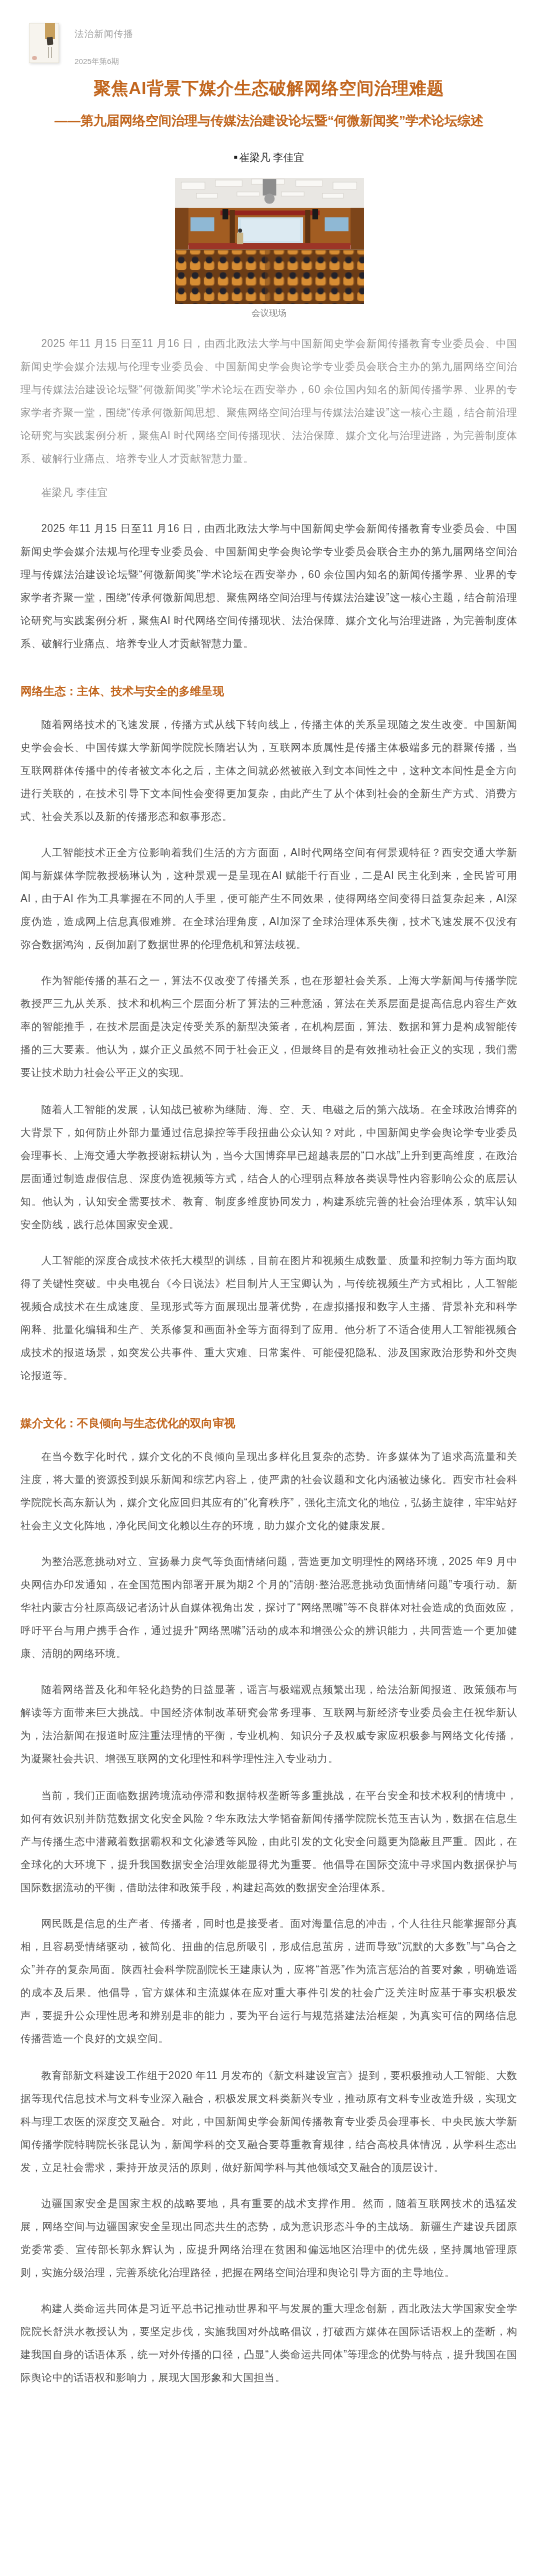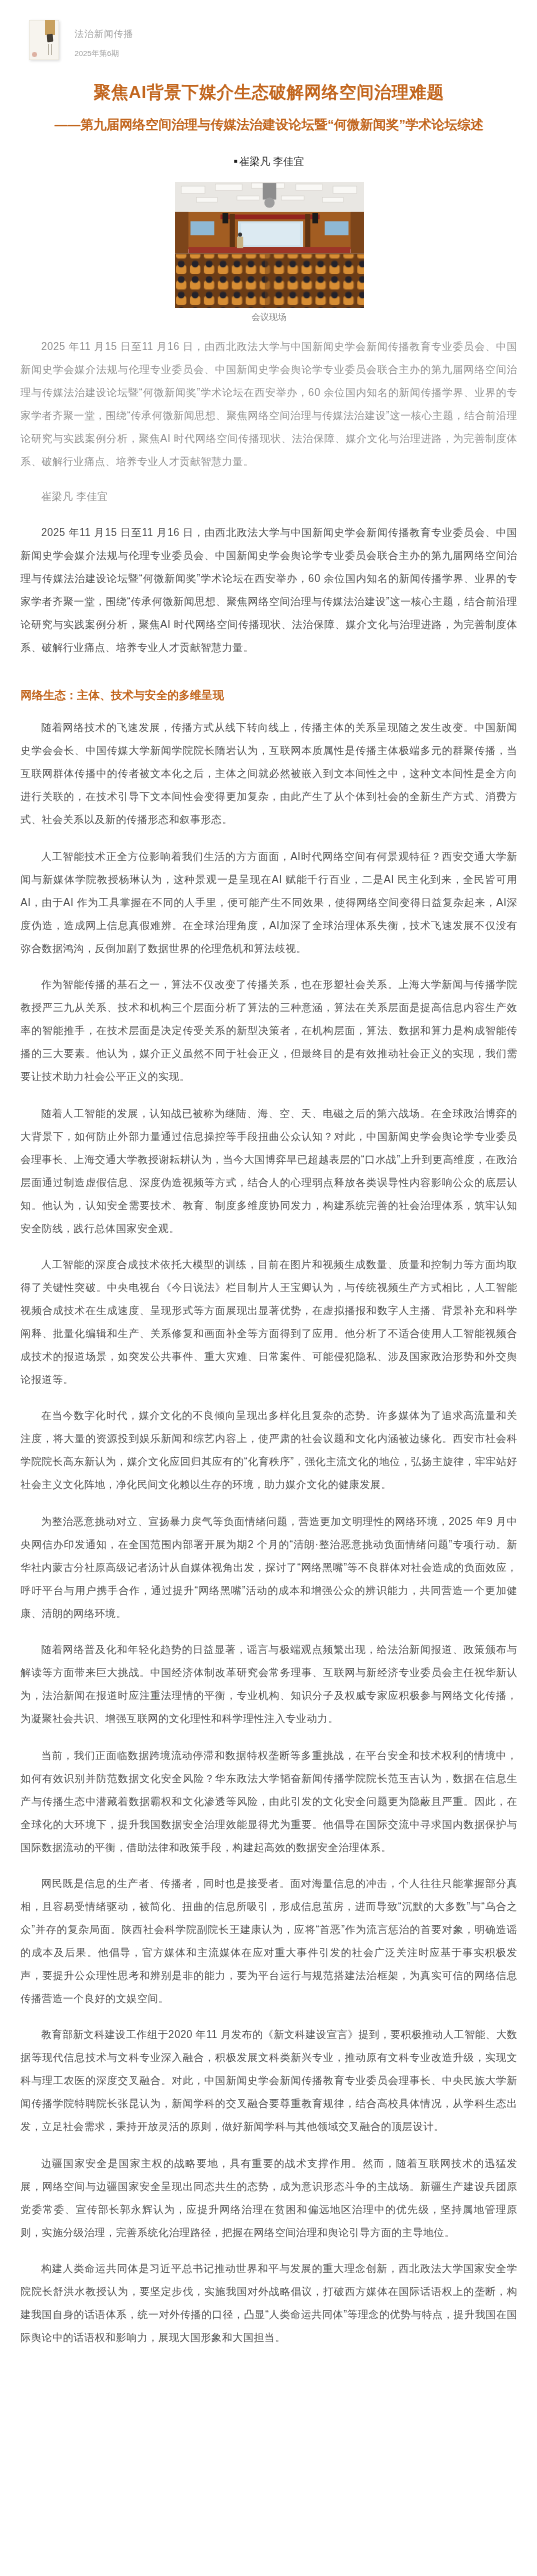--- a/index.html
+++ b/index.html
@@ -11,24 +11,24 @@
   .doc-header { display:flex; align-items:center; padding:19.6px 0 0 29px; }
   .cover { position:relative; width:30px; height:40px; background:#f7f4ee;
            box-shadow: inset 0 0 0 0.5px #e6e1d6, 0.5px 1px 2.6px rgba(0,0,0,.14); }
   .cover-band { position:absolute; top:0; right:3.6px; width:10.3px; height:15.5px; background:#c8a05e; }
   .cover-stroke { position:absolute; top:14px; right:5.7px; width:6.2px; height:8.2px; background:#423c34; border-radius:1px; transform:rotate(-4deg); }
   .cover-lines { position:absolute; top:24px; right:6.7px; width:5.2px; height:11.3px;
                  background:repeating-linear-gradient(to right,#b9b3a6 0 0.5px,transparent 0.5px 1.5px); }
   .cover-seal { position:absolute; bottom:3.1px; left:3.1px; width:4.6px; height:4.6px; background:#cf8d7a; border-radius:50%; opacity:.65; }
   .journal-meta { margin-left:15.5px; padding-top:8.2px; }
   .journal-title { font-size:9.3px; color:#9f9f9f; letter-spacing:0.5px; }
-  .journal-issue { font-size:7.7px; color:#a4a4a4; margin-top:8px; }
+  .journal-issue { font-size:7.7px; color:#a4a4a4; margin-top:16px; }
 
   
-  .title { margin:21px 31px 0; text-align:center; color:var(--accent); font-size:17px; font-weight:bold; letter-spacing:0.5px; }
+  .title { margin:10px 31px 0; text-align:center; color:var(--accent); font-size:17px; font-weight:bold; letter-spacing:0.5px; }
   .subtitle { margin:12.4px 20.6px 0; text-align:center; color:var(--accent); font-size:13px; font-weight:bold; }
   .byline { margin-top:20.6px; text-align:center; color:#1e1e1e; font-size:10.3px; }
   .byline-marker { font-size:6.2px; vertical-align:1.5px; margin-right:1.5px; }
 
   
   .photo { margin:13.4px auto 0; width:189px; }
   .photo-img { display:block; width:189px; height:126px; }
   .caption { margin-top:4.1px; text-align:center; color:#858585; font-size:8.8px; }
 
   
@@ -126,20 +126,21 @@
   <section>
     <h3 class="sec-heading">网络生态：主体、技术与安全的多维呈现</h3>
     <p class="body">随着网络技术的飞速发展，传播方式从线下转向线上，传播主体的关系呈现随之发生改变。中国新闻史学会会长、中国传媒大学新闻学院院长隋岩认为，互联网本质属性是传播主体极端多元的群聚传播，当互联网群体传播中的传者被文本化之后，主体之间就必然被嵌入到文本间性之中，这种文本间性是全方向进行关联的，在技术引导下文本间性会变得更加复杂，由此产生了从个体到社会的全新生产方式、消费方式、社会关系以及新的传播形态和叙事形态。</p>
     <p class="body">人工智能技术正全方位影响着我们生活的方方面面，AI时代网络空间有何景观特征？西安交通大学新闻与新媒体学院教授杨琳认为，这种景观一是呈现在AI 赋能千行百业，二是AI 民主化到来，全民皆可用AI，由于AI 作为工具掌握在不同的人手里，便可能产生不同效果，使得网络空间变得日益复杂起来，AI深度伪造，造成网上信息真假难辨。在全球治理角度，AI加深了全球治理体系失衡，技术飞速发展不仅没有弥合数据鸿沟，反倒加剧了数据世界的伦理危机和算法歧视。</p>
     <p class="body">作为智能传播的基石之一，算法不仅改变了传播关系，也在形塑社会关系。上海大学新闻与传播学院教授严三九从关系、技术和机构三个层面分析了算法的三种意涵，算法在关系层面是提高信息内容生产效率的智能推手，在技术层面是决定传受关系的新型决策者，在机构层面，算法、数据和算力是构成智能传播的三大要素。他认为，媒介正义虽然不同于社会正义，但最终目的是有效推动社会正义的实现，我们需要让技术助力社会公平正义的实现。</p>
     <p class="body">随着人工智能的发展，认知战已被称为继陆、海、空、天、电磁之后的第六战场。在全球政治博弈的大背景下，如何防止外部力量通过信息操控等手段扭曲公众认知？对此，中国新闻史学会舆论学专业委员会理事长、上海交通大学教授谢耘耕认为，当今大国博弈早已超越表层的“口水战”上升到更高维度，在政治层面通过制造虚假信息、深度伪造视频等方式，结合人的心理弱点释放各类误导性内容影响公众的底层认知。他认为，认知安全需要技术、教育、制度多维度协同发力，构建系统完善的社会治理体系，筑牢认知安全防线，践行总体国家安全观。</p>
     <p class="body">人工智能的深度合成技术依托大模型的训练，目前在图片和视频生成数量、质量和控制力等方面均取得了关键性突破。中央电视台《今日说法》栏目制片人王宝卿认为，与传统视频生产方式相比，人工智能视频合成技术在生成速度、呈现形式等方面展现出显著优势，在虚拟播报和数字人主播、背景补充和科学阐释、批量化编辑和生产、关系修复和画面补全等方面得到了应用。他分析了不适合使用人工智能视频合成技术的报道场景，如突发公共事件、重大灾难、日常案件、可能侵犯隐私、涉及国家政治形势和外交舆论报道等。</p>
   </section>
 
   <section>
+    <h3 class="sec-heading">媒介文化：不良倾向与生态优化的双向审视</h3>
     <p class="body">在当今数字化时代，媒介文化的不良倾向呈现出多样化且复杂的态势。许多媒体为了追求高流量和关注度，将大量的资源投到娱乐新闻和综艺内容上，使严肃的社会议题和文化内涵被边缘化。西安市社会科学院院长高东新认为，媒介文化应回归其应有的“化育秩序”，强化主流文化的地位，弘扬主旋律，牢牢站好社会主义文化阵地，净化民间文化赖以生存的环境，助力媒介文化的健康发展。</p>
     <p class="body">为整治恶意挑动对立、宣扬暴力戾气等负面情绪问题，营造更加文明理性的网络环境，2025 年9 月中央网信办印发通知，在全国范围内部署开展为期2 个月的“清朗·整治恶意挑动负面情绪问题”专项行动。新华社内蒙古分社原高级记者汤计从自媒体视角出发，探讨了“网络黑嘴”等不良群体对社会造成的负面效应，呼吁平台与用户携手合作，通过提升“网络黑嘴”活动的成本和增强公众的辨识能力，共同营造一个更加健康、清朗的网络环境。</p>
     <p class="body">随着网络普及化和年轻化趋势的日益显著，谣言与极端观点频繁出现，给法治新闻报道、政策颁布与解读等方面带来巨大挑战。中国经济体制改革研究会常务理事、互联网与新经济专业委员会主任祝华新认为，法治新闻在报道时应注重法理情的平衡，专业机构、知识分子及权威专家应积极参与网络文化传播，为凝聚社会共识、增强互联网的文化理性和科学理性注入专业动力。</p>
     <p class="body">当前，我们正面临数据跨境流动停滞和数据特权垄断等多重挑战，在平台安全和技术权利的情境中，如何有效识别并防范数据文化安全风险？华东政法大学韬奋新闻传播学院院长范玉吉认为，数据在信息生产与传播生态中潜藏着数据霸权和文化渗透等风险，由此引发的文化安全问题更为隐蔽且严重。因此，在全球化的大环境下，提升我国数据安全治理效能显得尤为重要。他倡导在国际交流中寻求国内数据保护与国际数据流动的平衡，借助法律和政策手段，构建起高效的数据安全治理体系。</p>
   </section>
 
   <section>
     <p class="body">网民既是信息的生产者、传播者，同时也是接受者。面对海量信息的冲击，个人往往只能掌握部分真相，且容易受情绪驱动，被简化、扭曲的信息所吸引，形成信息茧房，进而导致“沉默的大多数”与“乌合之众”并存的复杂局面。陕西社会科学院副院长王建康认为，应将“首恶”作为流言惩治的首要对象，明确造谣的成本及后果。他倡导，官方媒体和主流媒体在应对重大事件引发的社会广泛关注时应基于事实积极发声，要提升公众理性思考和辨别是非的能力，要为平台运行与规范搭建法治框架，为真实可信的网络信息传播营造一个良好的文娱空间。</p>
     <p class="body">教育部新文科建设工作组于2020 年11 月发布的《新文科建设宣言》提到，要积极推动人工智能、大数据等现代信息技术与文科专业深入融合，积极发展文科类新兴专业，推动原有文科专业改造升级，实现文科与理工农医的深度交叉融合。对此，中国新闻史学会新闻传播教育专业委员会理事长、中央民族大学新闻传播学院特聘院长张昆认为，新闻学科的交叉融合要尊重教育规律，结合高校具体情况，从学科生态出发，立足社会需求，秉持开放灵活的原则，做好新闻学科与其他领域交叉融合的顶层设计。</p>
     <p class="body">边疆国家安全是国家主权的战略要地，具有重要的战术支撑作用。然而，随着互联网技术的迅猛发展，网络空间与边疆国家安全呈现出同态共生的态势，成为意识形态斗争的主战场。新疆生产建设兵团原党委常委、宣传部长郭永辉认为，应提升网络治理在贫困和偏远地区治理中的优先级，坚持属地管理原则，实施分级治理，完善系统化治理路径，把握在网络空间治理和舆论引导方面的主导地位。</p>

